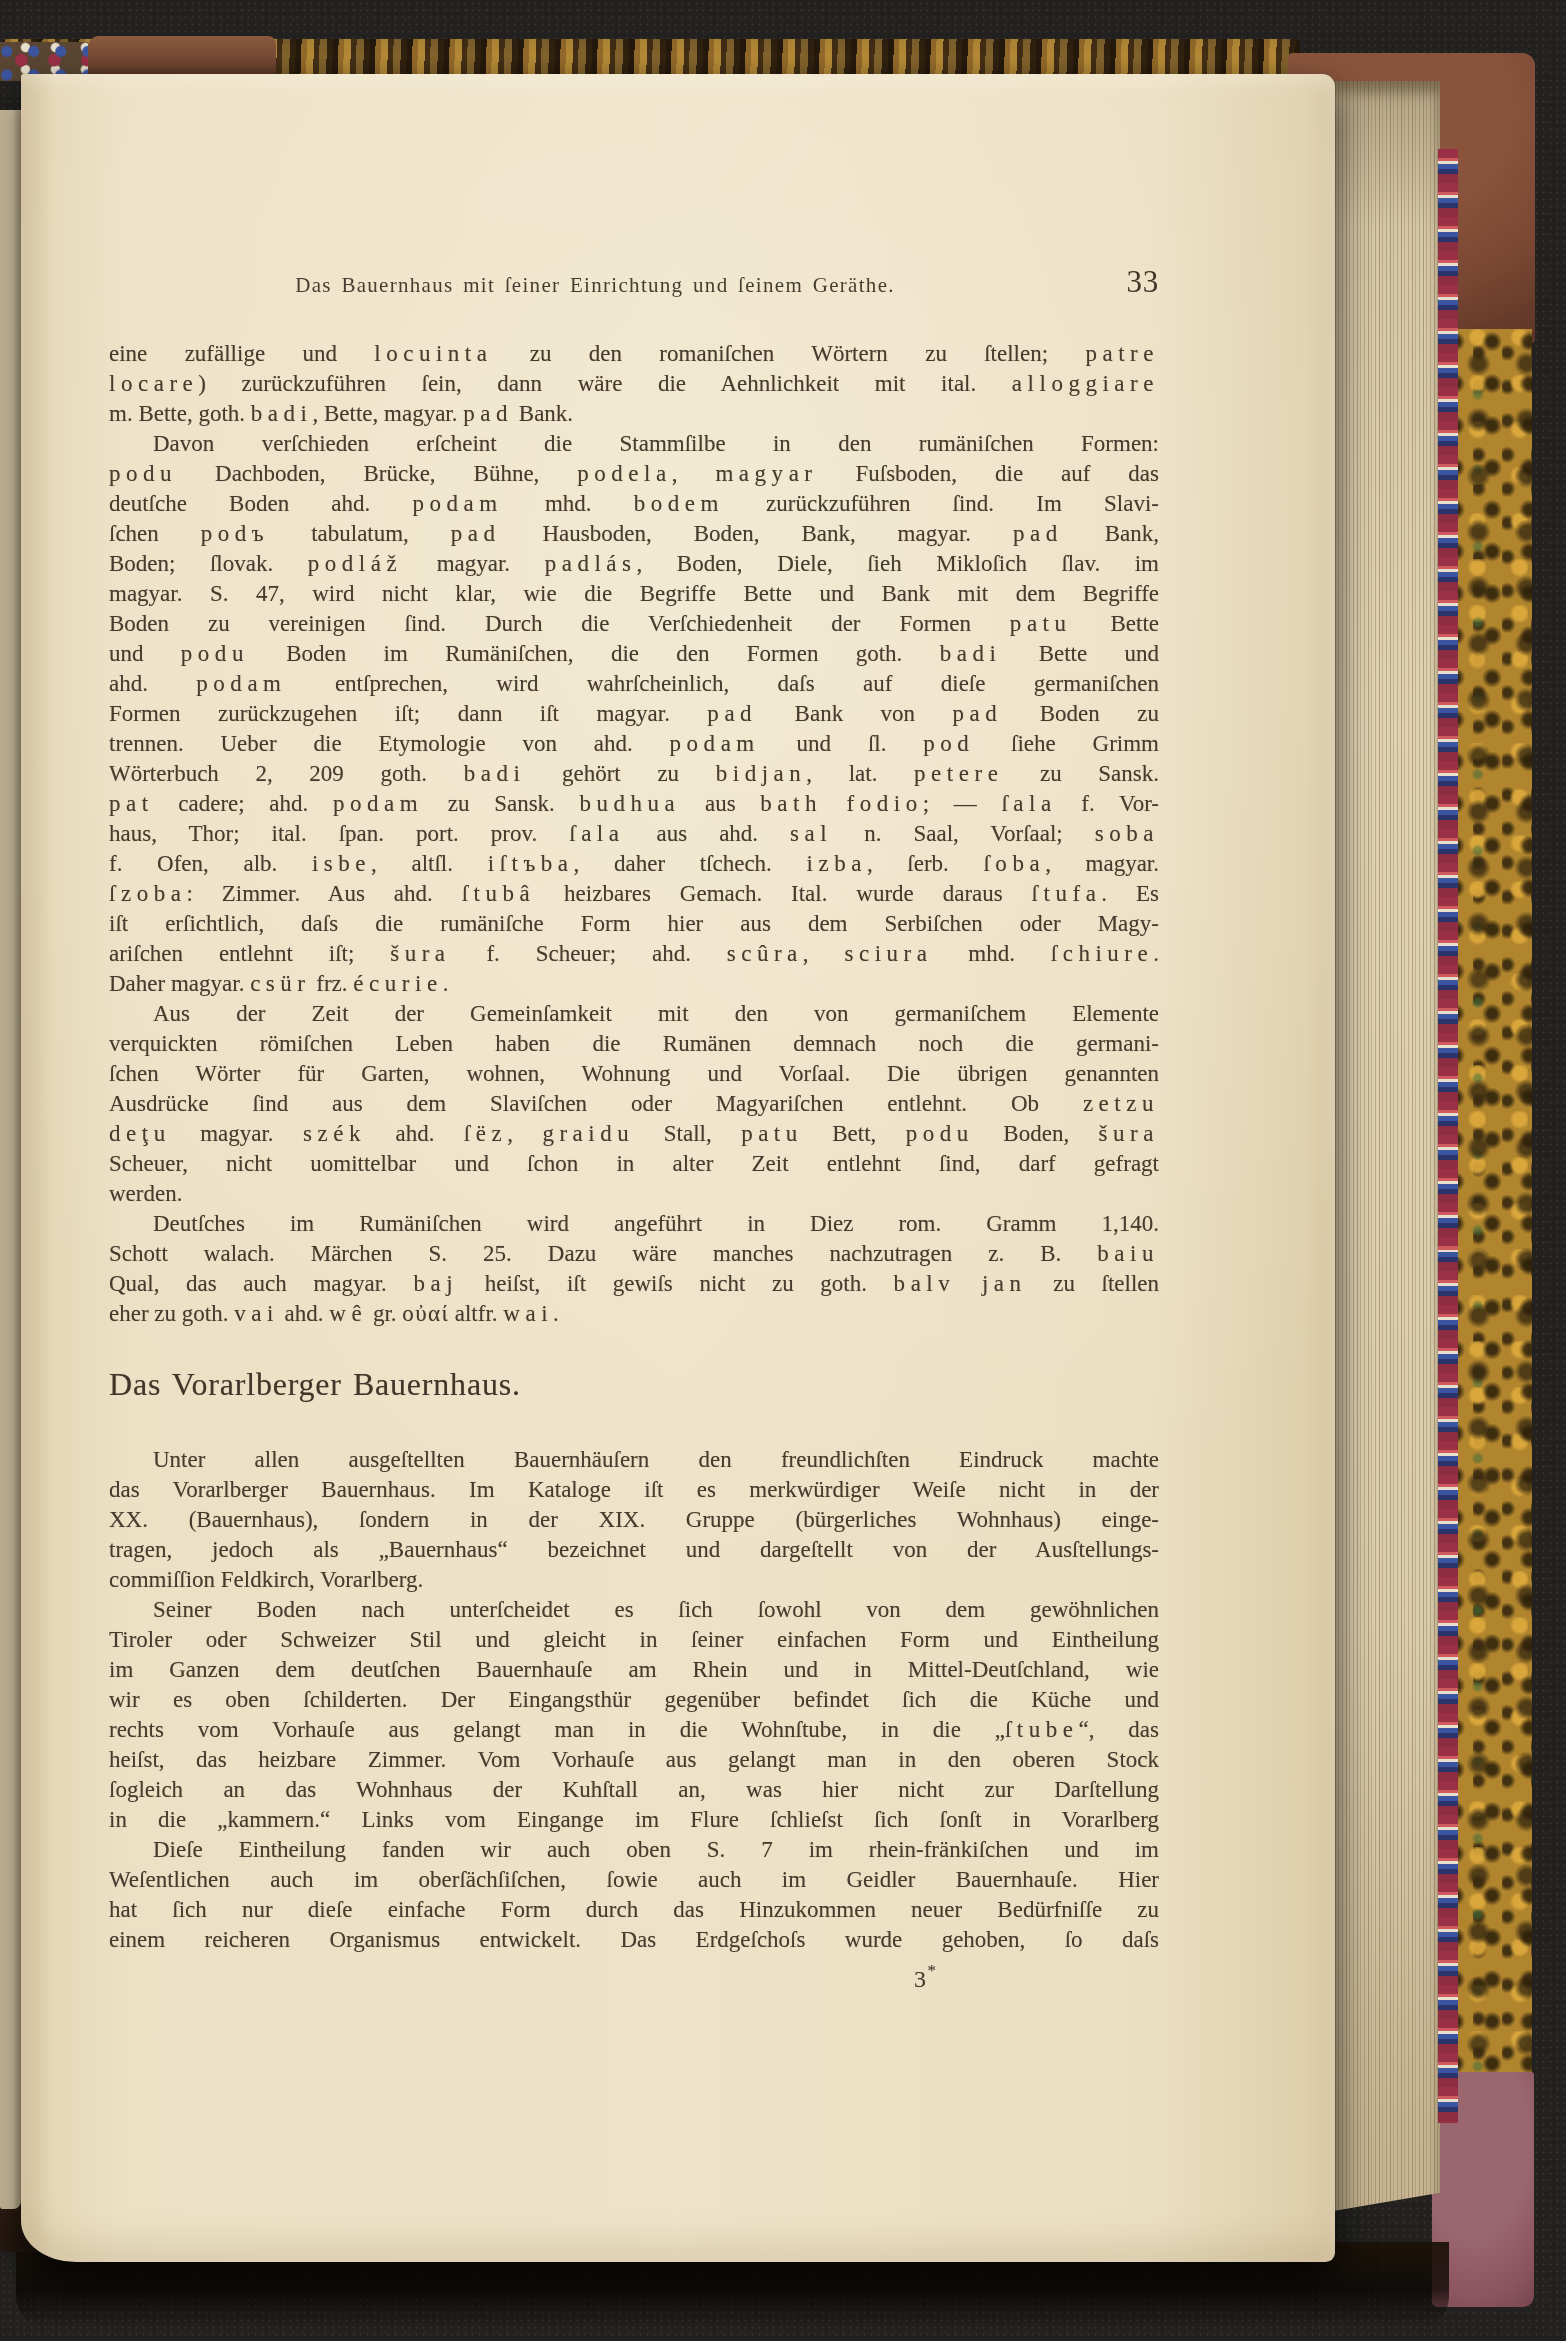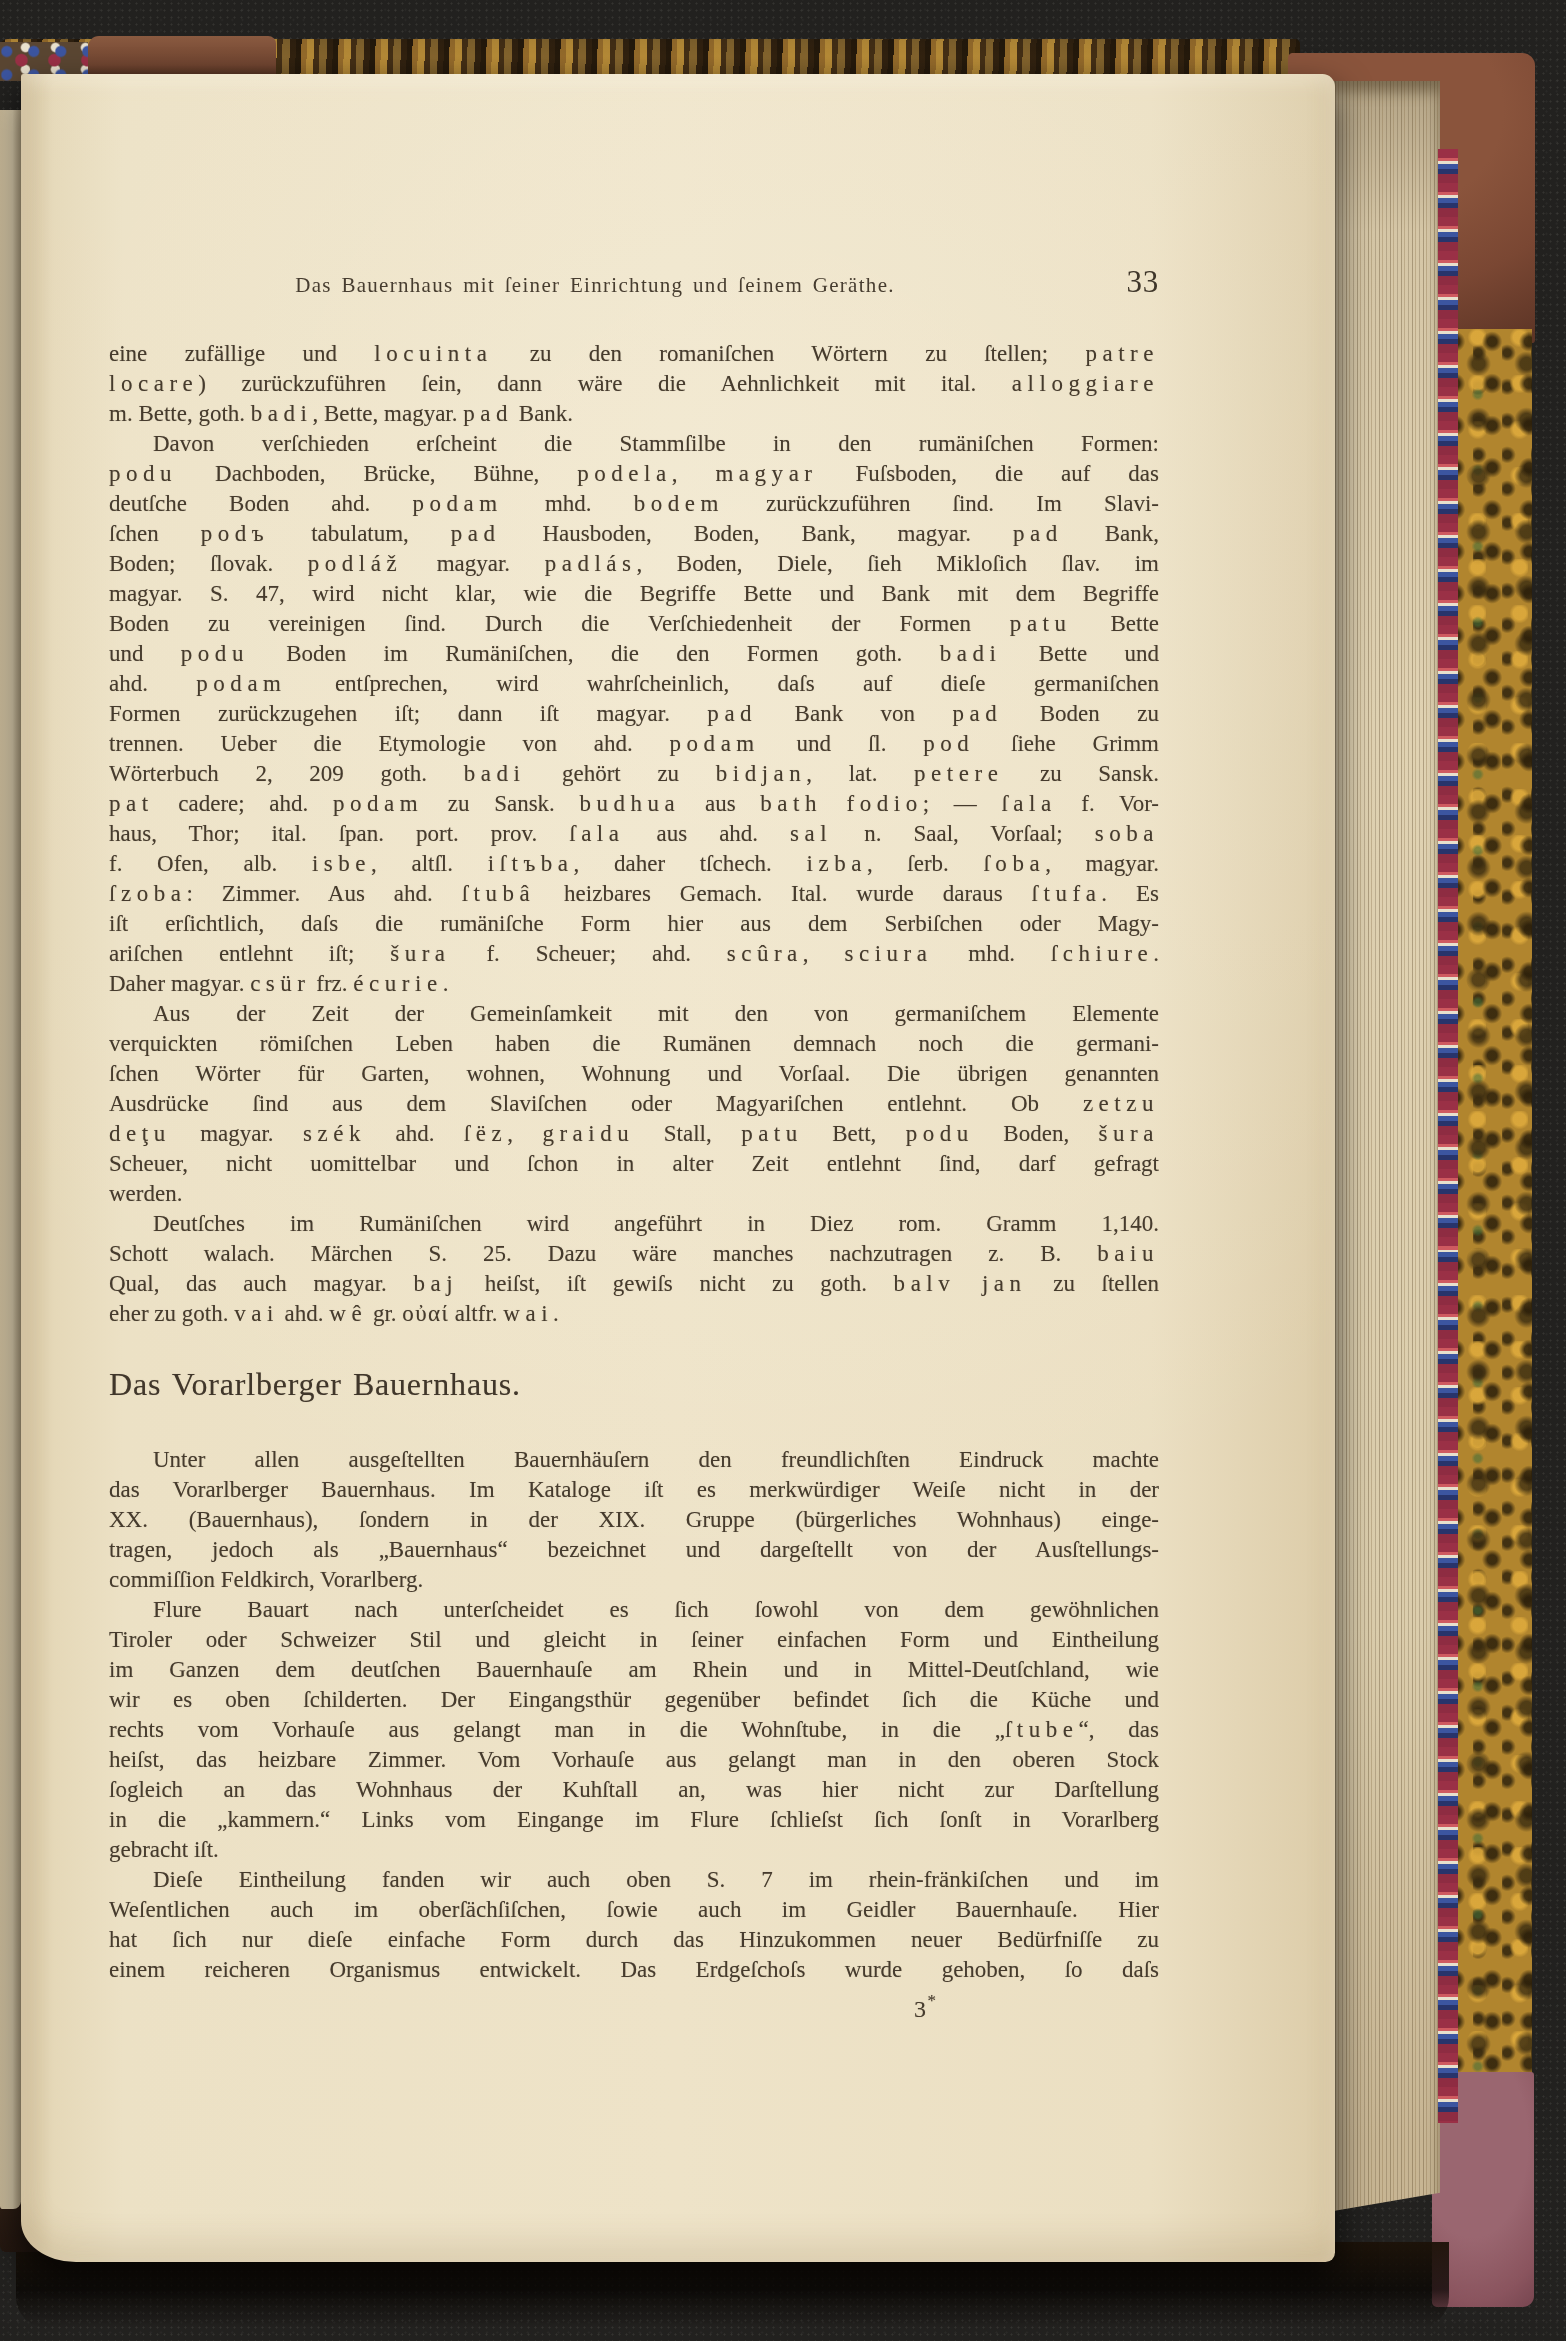--- a/index.html
+++ b/index.html
@@ -202,29 +202,28 @@
       </div>
       <div class="section-heading">Das Vorarlberger Bauernhaus.</div>
       <div class="para indent">
         <div class="line">Unter allen ausgeſtellten Bauernhäuſern den freundlichſten Eindruck machte</div>
         <div class="line">das Vorarlberger Bauernhaus. Im Kataloge iſt es merkwürdiger Weiſe nicht in der</div>
         <div class="line">XX. (Bauernhaus), ſondern in der XIX. Gruppe (bürgerliches Wohnhaus) einge-</div>
         <div class="line">tragen, jedoch als „Bauernhaus“ bezeichnet und dargeſtellt von der Ausſtellungs-</div>
         <div class="line ln-last">commiſſion Feldkirch, Vorarlberg.</div>
       </div>
       <div class="para indent">
-        <div class="line">Flure Bauart nach unterſcheidet es ſich ſowohl von dem gewöhnlichen</div>
+        <div class="line">Seiner Boden nach unterſcheidet es ſich ſowohl von dem gewöhnlichen</div>
         <div class="line">Tiroler oder Schweizer Stil und gleicht in ſeiner einfachen Form und Eintheilung</div>
         <div class="line">im Ganzen dem deutſchen Bauernhauſe am Rhein und in Mittel-Deutſchland, wie</div>
         <div class="line">wir es oben ſchilderten. Der Eingangsthür gegenüber befindet ſich die Küche und</div>
         <div class="line">rechts vom Vorhauſe aus gelangt man in die Wohnſtube, in die „<span class="sp">ſtube</span>“, das</div>
         <div class="line">heiſst, das heizbare Zimmer. Vom Vorhauſe aus gelangt man in den oberen Stock</div>
         <div class="line">ſogleich an das Wohnhaus der Kuhſtall an, was hier nicht zur Darſtellung</div>
         <div class="line">in die „kammern.“ Links vom Eingange im Flure ſchlieſst ſich ſonſt in Vorarlberg</div>
-        <div class="line ln-last">gebracht iſt.</div>
       </div>
       <div class="para indent">
         <div class="line">Dieſe Eintheilung fanden wir auch oben S. 7 im rhein-fränkiſchen und im</div>
         <div class="line">Weſentlichen auch im oberſächſiſchen, ſowie auch im Geidler Bauernhauſe. Hier</div>
         <div class="line">hat ſich nur dieſe einfache Form durch das Hinzukommen neuer Bedürfniſſe zu</div>
         <div class="line">einem reicheren Organismus entwickelt. Das Erdgeſchoſs wurde gehoben, ſo daſs</div>
       </div>
       <div class="signature">3<sup>*</sup></div>
     </div>
 </div>

